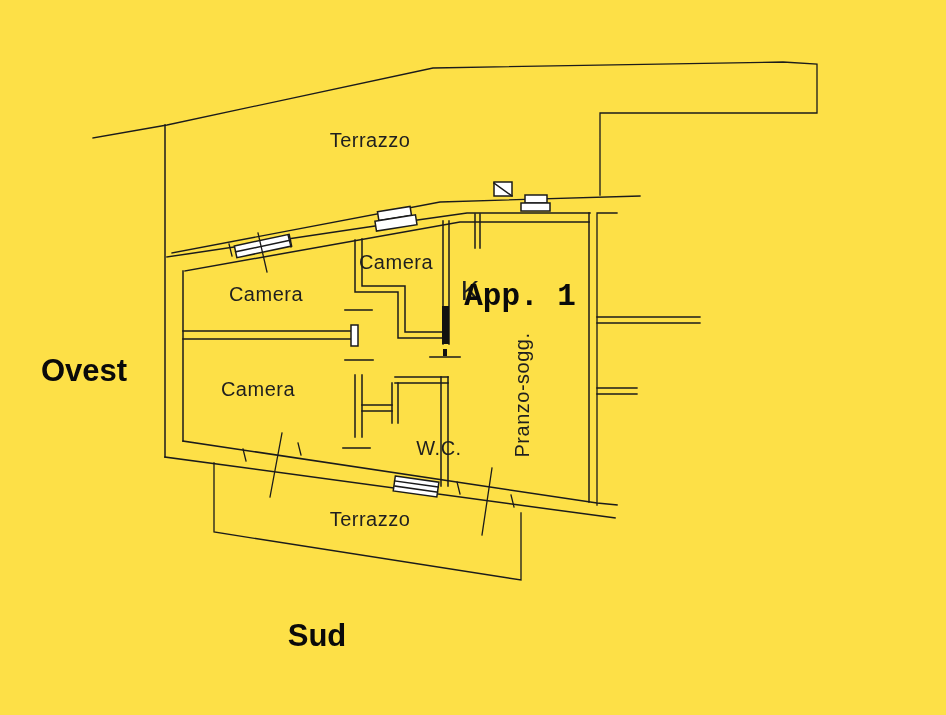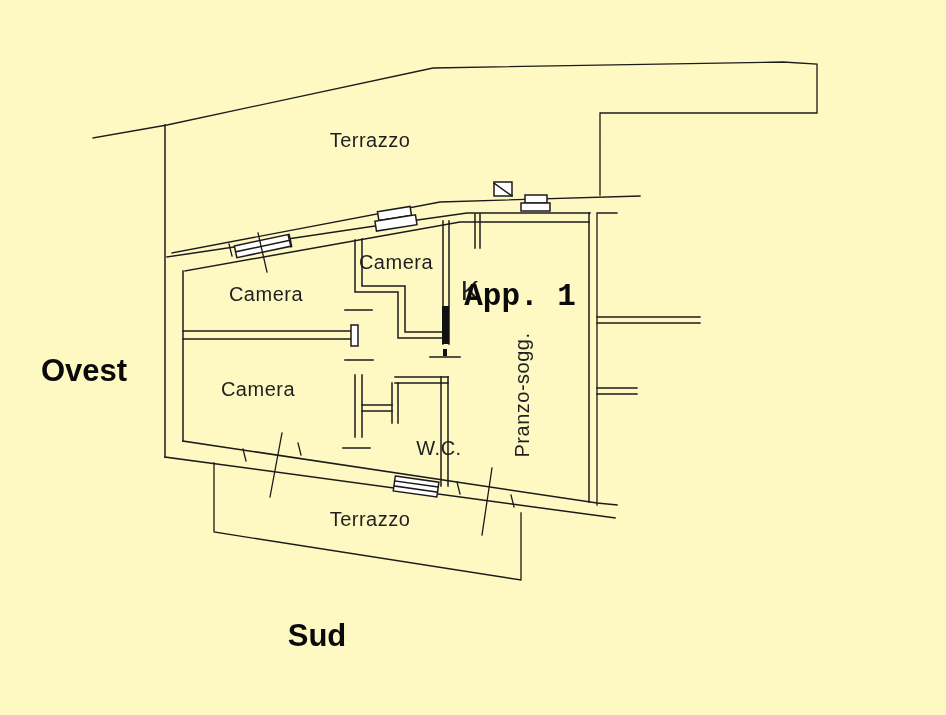--- a/index.html
+++ b/index.html
@@ -1,19 +1,19 @@
 <!DOCTYPE html>
 <html><head>
 <meta charset="utf-8">
 <style>
   html,body{margin:0;padding:0;background:#ffffff;}
   .canvas{
     position:relative;
     width:946px;height:715px;
-    background:#fef9c3;
+    background:#fde047;
     overflow:hidden;
     font-family:"Liberation Sans", sans-serif;
   }
   svg{position:absolute;left:0;top:0;}
   .lbl{
     position:absolute;
     white-space:nowrap;
     transform:translate(-50%,-50%);
     color:#1f1f1f;
     font-size:20px;

